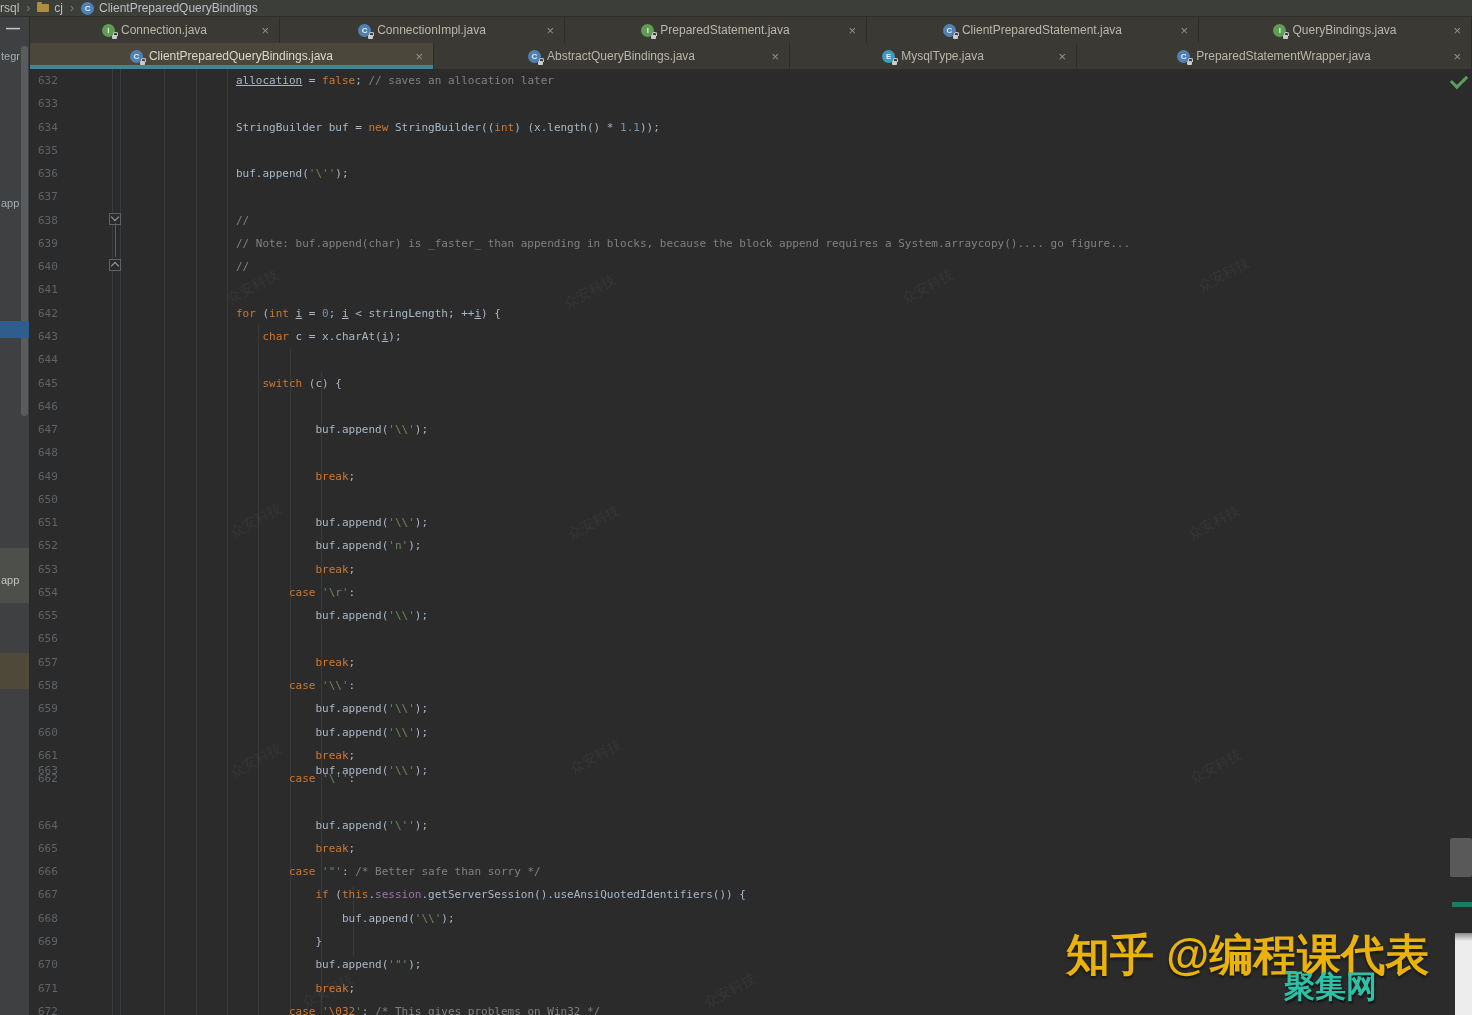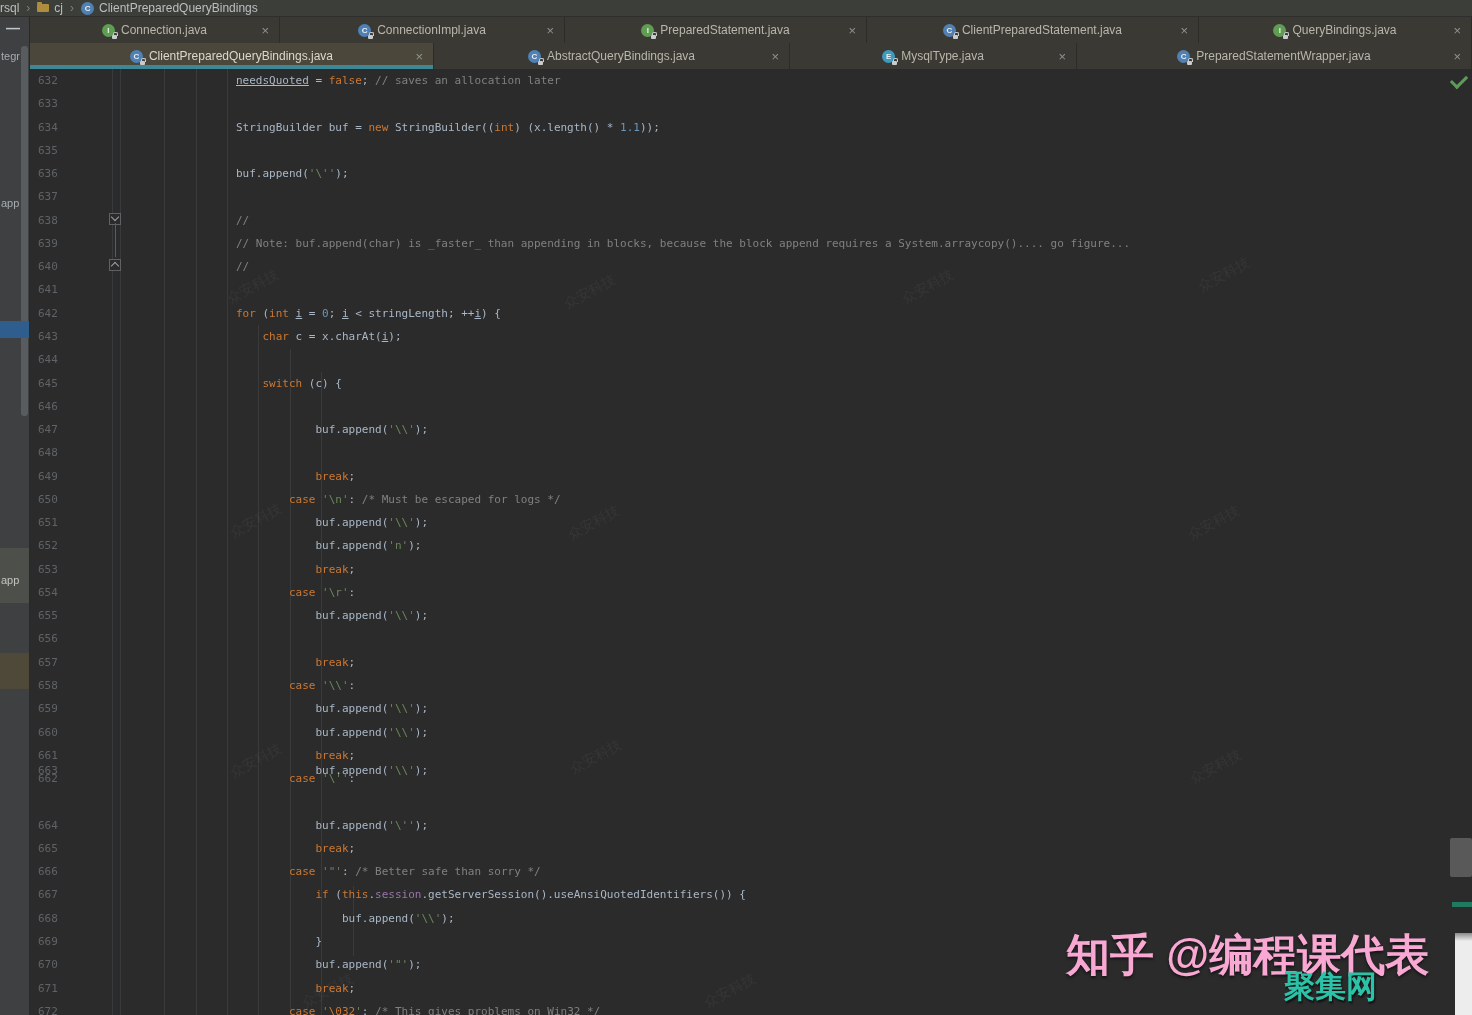--- a/index.html
+++ b/index.html
@@ -65,21 +65,21 @@
   .check{position:absolute;left:1420px;top:6px;width:13px;height:7px;
          border-left:3px solid #5C9C58;border-bottom:3px solid #5C9C58;transform:rotate(-45deg);}
   .ed-thumb{position:absolute;left:1419px;top:769px;width:22px;height:39px;background:#808080;opacity:.55;border-radius:2px;}
   .ed-mark-teal{position:absolute;left:1421px;top:833px;width:20px;height:5px;background:#1F7A60;}
   .ed-white-strip{position:absolute;left:1424px;top:864px;width:17px;height:82px;background:#EDEDED;}
   .ed-white-strip::before{content:"";position:absolute;left:0;top:0;width:17px;height:8px;
          background:linear-gradient(#8a8a8a,#EDEDED);}
   
   .wm-tile{position:absolute;transform:rotate(-28deg);color:rgba(195,205,225,0.07);
            font-size:14px;white-space:nowrap;pointer-events:none;}
-  .wm-main{position:absolute;left:1066px;top:926px;font-size:44px;font-weight:600;color:#f9a8d4;
+  .wm-main{position:absolute;left:1066px;top:926px;font-size:44px;font-weight:600;color:#eab308;
            text-shadow:0 2px 3px rgba(0,0,0,.55);white-space:nowrap;font-family:"Liberation Sans",sans-serif;}
   .wm-sub{position:absolute;left:1284px;top:966px;font-size:31px;font-weight:800;color:#2CC2A7;
           text-shadow:1px 2px 2px rgba(0,0,0,.7);white-space:nowrap;font-family:"Liberation Sans",sans-serif;}
 </style>
 </head>
 <body>
 
 <div class="screen">
 
   <div class="breadcrumb">
@@ -170,39 +170,39 @@
     <div class="vline" style="left:81px;"></div>
     <div class="vline" style="left:89px;"></div>
     <div class="guide" style="left:133px;top:0;bottom:0;"></div>
     <div class="guide" style="left:165px;top:0;bottom:0;"></div>
     <div class="guide" style="left:196px;top:0;bottom:0;"></div>
     <div class="guide" style="left:227px;top:256px;bottom:0;"></div>
     <div class="guide" style="left:259px;top:280px;bottom:0;"></div>
     <div class="guide" style="left:290px;top:303px;bottom:0;"></div>
     <div class="guide" style="left:322px;top:817px;height:70px;"></div>
     <div>
-        <div class="code-line" style="top: 0px;"><span class="ln">632</span><span class="lt"><span class="tk-pln">                </span><span class="tk-undl">needsQuoted</span><span class="tk-pln"> = </span><span class="tk-kw">false</span><span class="tk-pln">; </span><span class="tk-cmt">// saves an allocation later</span></span></div>
+        <div class="code-line" style="top: 0px;"><span class="ln">632</span><span class="lt"><span class="tk-pln">                </span><span class="tk-undl">allocation</span><span class="tk-pln"> = </span><span class="tk-kw">false</span><span class="tk-pln">; </span><span class="tk-cmt">// saves an allocation later</span></span></div>
         <div class="code-line" style="top: 23.27px;"><span class="ln">633</span><span class="lt"></span></div>
         <div class="code-line" style="top: 46.54px;"><span class="ln">634</span><span class="lt"><span class="tk-pln">                StringBuilder buf = </span><span class="tk-kw">new</span><span class="tk-pln"> StringBuilder((</span><span class="tk-kw">int</span><span class="tk-pln">) (x.length() * </span><span class="tk-num">1.1</span><span class="tk-pln">));</span></span></div>
         <div class="code-line" style="top: 69.81px;"><span class="ln">635</span><span class="lt"></span></div>
         <div class="code-line" style="top: 93.08px;"><span class="ln">636</span><span class="lt"><span class="tk-pln">                buf.append(</span><span class="tk-str">'\''</span><span class="tk-pln">);</span></span></div>
         <div class="code-line" style="top: 116.35px;"><span class="ln">637</span><span class="lt"></span></div>
         <div class="code-line" style="top: 139.62px;"><span class="ln">638</span><span class="lt"><span class="tk-pln">                </span><span class="tk-cmt">//</span></span><span class="fold fold-start"></span></div>
         <div class="code-line" style="top: 162.89px;"><span class="ln">639</span><span class="lt"><span class="tk-pln">                </span><span class="tk-cmt">// Note: buf.append(char) is _faster_ than appending in blocks, because the block append requires a System.arraycopy().... go figure...</span></span></div>
         <div class="code-line" style="top: 186.16px;"><span class="ln">640</span><span class="lt"><span class="tk-pln">                </span><span class="tk-cmt">//</span></span><span class="fold fold-end"></span></div>
         <div class="code-line" style="top: 209.43px;"><span class="ln">641</span><span class="lt"></span></div>
         <div class="code-line" style="top: 232.7px;"><span class="ln">642</span><span class="lt"><span class="tk-pln">                </span><span class="tk-kw">for</span><span class="tk-pln"> (</span><span class="tk-kw">int</span><span class="tk-pln"> </span><span class="tk-undl">i</span><span class="tk-pln"> = </span><span class="tk-num">0</span><span class="tk-pln">; </span><span class="tk-undl">i</span><span class="tk-pln"> &lt; stringLength; ++</span><span class="tk-undl">i</span><span class="tk-pln">) {</span></span></div>
         <div class="code-line" style="top: 255.97px;"><span class="ln">643</span><span class="lt"><span class="tk-pln">                    </span><span class="tk-kw">char</span><span class="tk-pln"> c = x.charAt(</span><span class="tk-undl">i</span><span class="tk-pln">);</span></span></div>
         <div class="code-line" style="top: 279.24px;"><span class="ln">644</span><span class="lt"></span></div>
         <div class="code-line" style="top: 302.51px;"><span class="ln">645</span><span class="lt"><span class="tk-pln">                    </span><span class="tk-kw">switch</span><span class="tk-pln"> (c) {</span></span></div>
         <div class="code-line" style="top: 325.78px;"><span class="ln">646</span></div>
         <div class="code-line" style="top: 349.05px;"><span class="ln">647</span><span class="lt"><span class="tk-pln">                            buf.append(</span><span class="tk-str">'\\'</span><span class="tk-pln">);</span></span></div>
         <div class="code-line" style="top: 372.32px;"><span class="ln">648</span></div>
         <div class="code-line" style="top: 395.59px;"><span class="ln">649</span><span class="lt"><span class="tk-pln">                            </span><span class="tk-kw">break</span><span class="tk-pln">;</span></span></div>
-        <div class="code-line" style="top: 418.86px;"><span class="ln">650</span><span class="lt"><span class="tk-pln">                        </span><span class="tk-kw">case</span><span class="tk-pln"> </span><span class="tk-str">'\n'</span><span class="tk-pln">: </span><span class="tk-cmt">/* Must be escaped for logs */</span></span></div>
+        <div class="code-line" style="top: 418.86px;"><span class="ln">650</span></div>
         <div class="code-line" style="top: 442.13px;"><span class="ln">651</span><span class="lt"><span class="tk-pln">                            buf.append(</span><span class="tk-str">'\\'</span><span class="tk-pln">);</span></span></div>
         <div class="code-line" style="top: 465.4px;"><span class="ln">652</span><span class="lt"><span class="tk-pln">                            buf.append(</span><span class="tk-str">'n'</span><span class="tk-pln">);</span></span></div>
         <div class="code-line" style="top: 488.67px;"><span class="ln">653</span><span class="lt"><span class="tk-pln">                            </span><span class="tk-kw">break</span><span class="tk-pln">;</span></span></div>
         <div class="code-line" style="top: 511.94px;"><span class="ln">654</span><span class="lt"><span class="tk-pln">                        </span><span class="tk-kw">case</span><span class="tk-pln"> </span><span class="tk-str">'\r'</span><span class="tk-pln">:</span></span></div>
         <div class="code-line" style="top: 535.21px;"><span class="ln">655</span><span class="lt"><span class="tk-pln">                            buf.append(</span><span class="tk-str">'\\'</span><span class="tk-pln">);</span></span></div>
         <div class="code-line" style="top: 558.48px;"><span class="ln">656</span></div>
         <div class="code-line" style="top: 581.75px;"><span class="ln">657</span><span class="lt"><span class="tk-pln">                            </span><span class="tk-kw">break</span><span class="tk-pln">;</span></span></div>
         <div class="code-line" style="top: 605.02px;"><span class="ln">658</span><span class="lt"><span class="tk-pln">                        </span><span class="tk-kw">case</span><span class="tk-pln"> </span><span class="tk-str">'\\'</span><span class="tk-pln">:</span></span></div>
         <div class="code-line" style="top: 628.29px;"><span class="ln">659</span><span class="lt"><span class="tk-pln">                            buf.append(</span><span class="tk-str">'\\'</span><span class="tk-pln">);</span></span></div>
         <div class="code-line" style="top: 651.56px;"><span class="ln">660</span><span class="lt"><span class="tk-pln">                            buf.append(</span><span class="tk-str">'\\'</span><span class="tk-pln">);</span></span></div>

